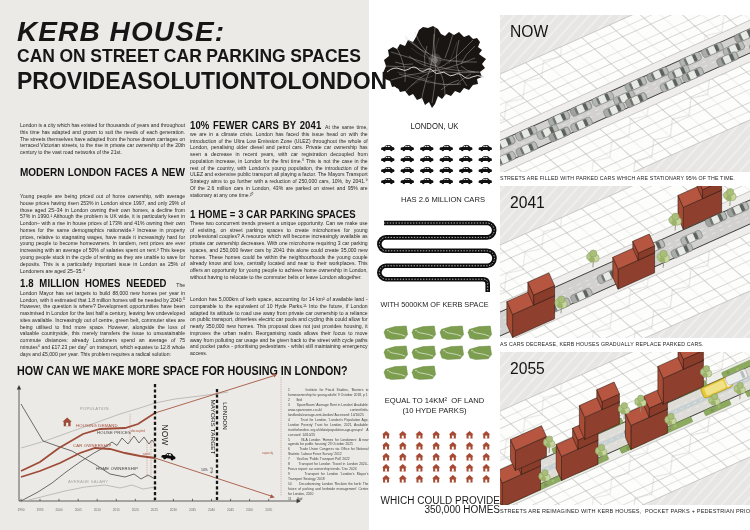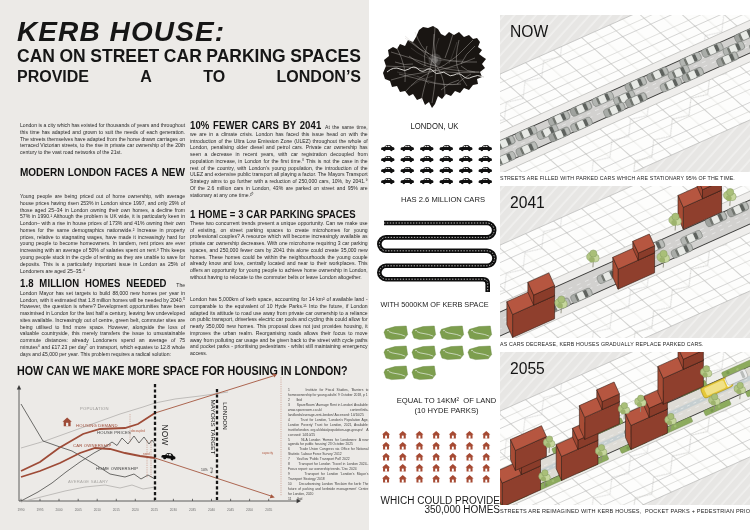--- a/index.html
+++ b/index.html
@@ -23,24 +23,25 @@
         <span>ON</span>
         <span>STREET</span>
         <span>CAR</span>
         <span>PARKING</span>
         <span>SPACES</span>
       </div>
 </div>
 
 <div class="abs" style="left:17px;top:16px;width:340px;font-style:italic;font-weight:bold;font-size:28px;letter-spacing:1.1px;">KERB HOUSE:</div>
 
-<div class="abs" style="left:17px;top:68px;width:344px;font-size:16px;font-weight:bold;">
+<div class="abs" style="left:17px;top:68px;width:344px;font-size:23px;font-weight:bold;">
   <div style="display:flex;justify-content:space-between;">
         <span>PROVIDE</span>
         <span>A</span>
+        <span>SOLUTION</span>
         <span>TO</span>
         <span>LONDON’S</span>
       </div>
 </div>
 
 
 <p class="abs body sq" style="left:20px;top:122px;width:197px;">London is a city which has existed for thousands of years and throughout this time has adapted and grown to suit the needs of each generation. The streets themselves have adapted from the horse drawn carriages on terraced Victorian streets, to the rise in private car ownership of the 20th century to the vast road networks of the 21st.</p>
 
 <div class="abs" style="left:20px;top:166px;width:165px;font-size:10px;font-weight:bold;line-height:13px;color:#111;">
   <div style="display:flex;justify-content:space-between;">
@@ -321,21 +322,21 @@
         <use href="#mhome" x="63.1" y="475"></use>
         <use href="#mhome" x="79.8" y="475"></use>
         <use href="#mhome" x="96.5" y="475"></use>
         <use href="#mhome" x="113.2" y="475"></use>
   </g>
 </svg>
 
 <div class="abs" style="left:369px;top:120.5px;width:131px;text-align:center;font-size:8.4px;color:#1a1a1a;transform:scaleX(.92);transform-origin:50% 0;">LONDON, UK</div>
 <div class="abs" style="left:369px;top:194.5px;width:148px;text-align:center;font-size:7.6px;color:#1a1a1a;">HAS 2.6 MILLION CARS</div>
 <div class="abs" style="left:369px;top:299.5px;width:131px;text-align:center;font-size:7.6px;color:#1a1a1a;transform:scaleX(.96);transform-origin:50% 0;">WITH 5000KM OF KERB SPACE</div>
-<div class="abs" style="left:369px;top:396px;width:131px;text-align:center;font-size:7.6px;line-height:9.6px;color:#1a1a1a;padding-left:12px;">EQUAL TO 14KM²&nbsp; OF LAND<br>(10 HYDE PARKS)</div>
+<div class="abs" style="left:369px;top:396px;width:131px;text-align:center;font-size:7.6px;line-height:9.6px;color:#1a1a1a;">EQUAL TO 14KM²&nbsp; OF LAND<br>(10 HYDE PARKS)</div>
 <div class="abs" style="left:369px;top:495.5px;width:131px;text-align:right;font-size:10px;line-height:9.6px;color:#1a1a1a;">WHICH COULD PROVIDE<br>350,000 HOMES</div>
 
 <svg class="abs" style="left:500px;top:15px;" width="250" height="157" viewBox="0 0 250 157">
 <defs>
         <pattern id="hatcha" width="220" height="8" patternUnits="userSpaceOnUse" patternTransform="rotate(-24.13)">
           <rect width="220" height="8" fill="#e7e6e4"></rect>
           <rect y="6.6" width="220" height="1.0" fill="#f8f8f7"></rect>
         </pattern>
         <pattern id="terra" width="28" height="220" patternUnits="userSpaceOnUse" patternTransform="rotate(-24.13)" y="138">
           <rect width="28" height="220" fill="#fdfdfc"></rect>

